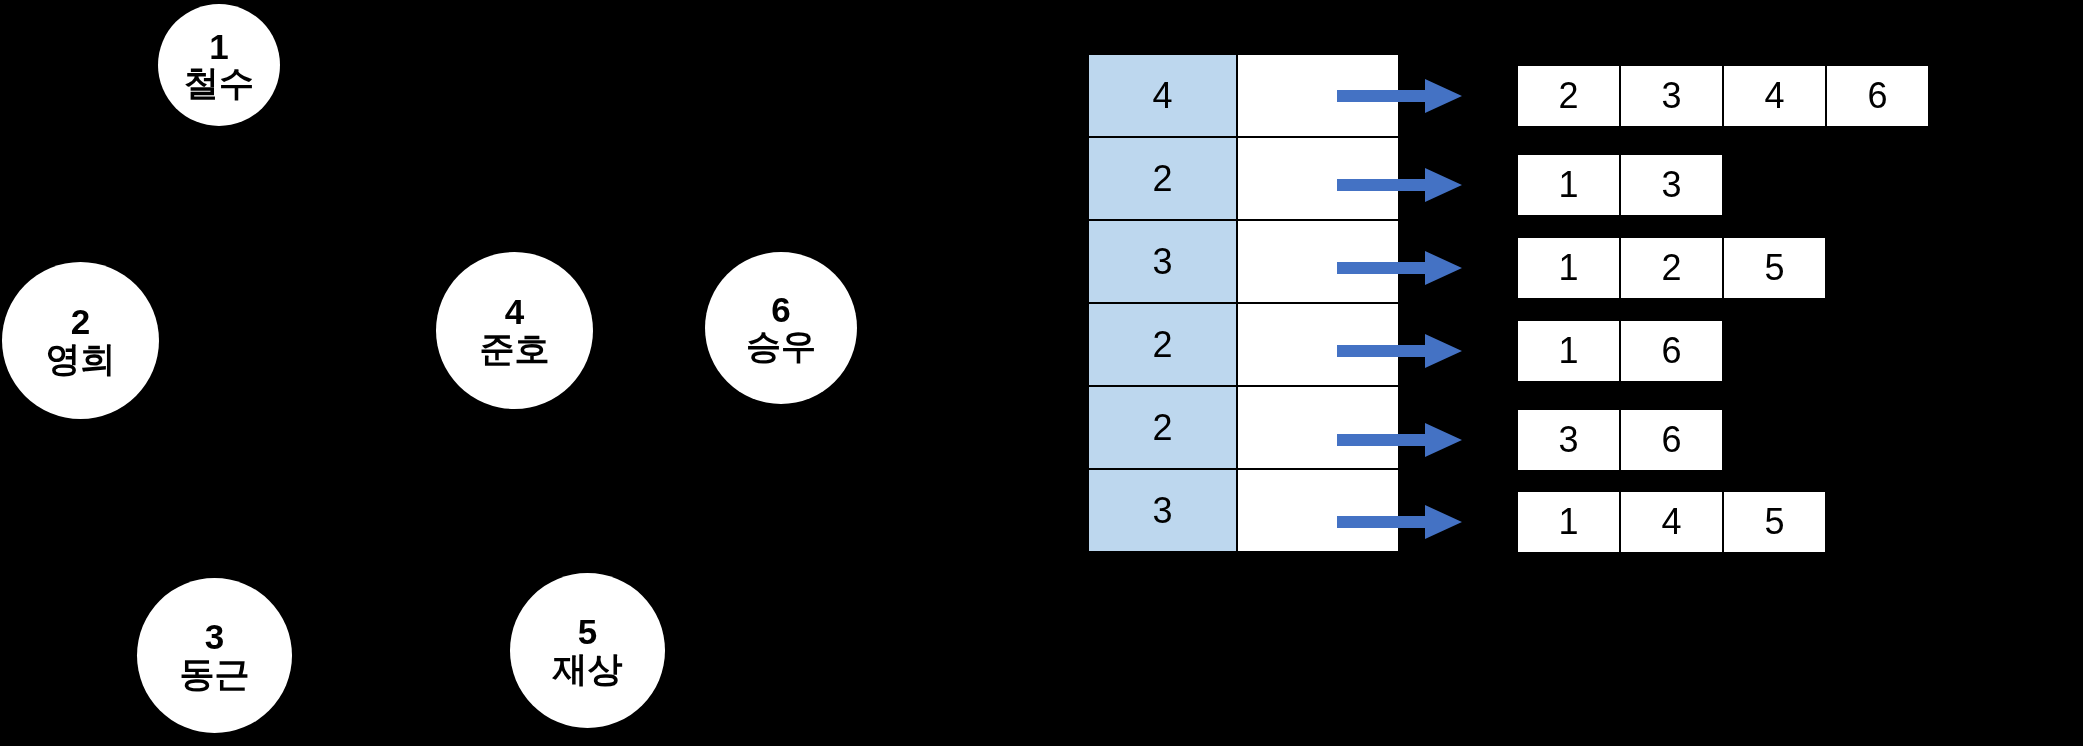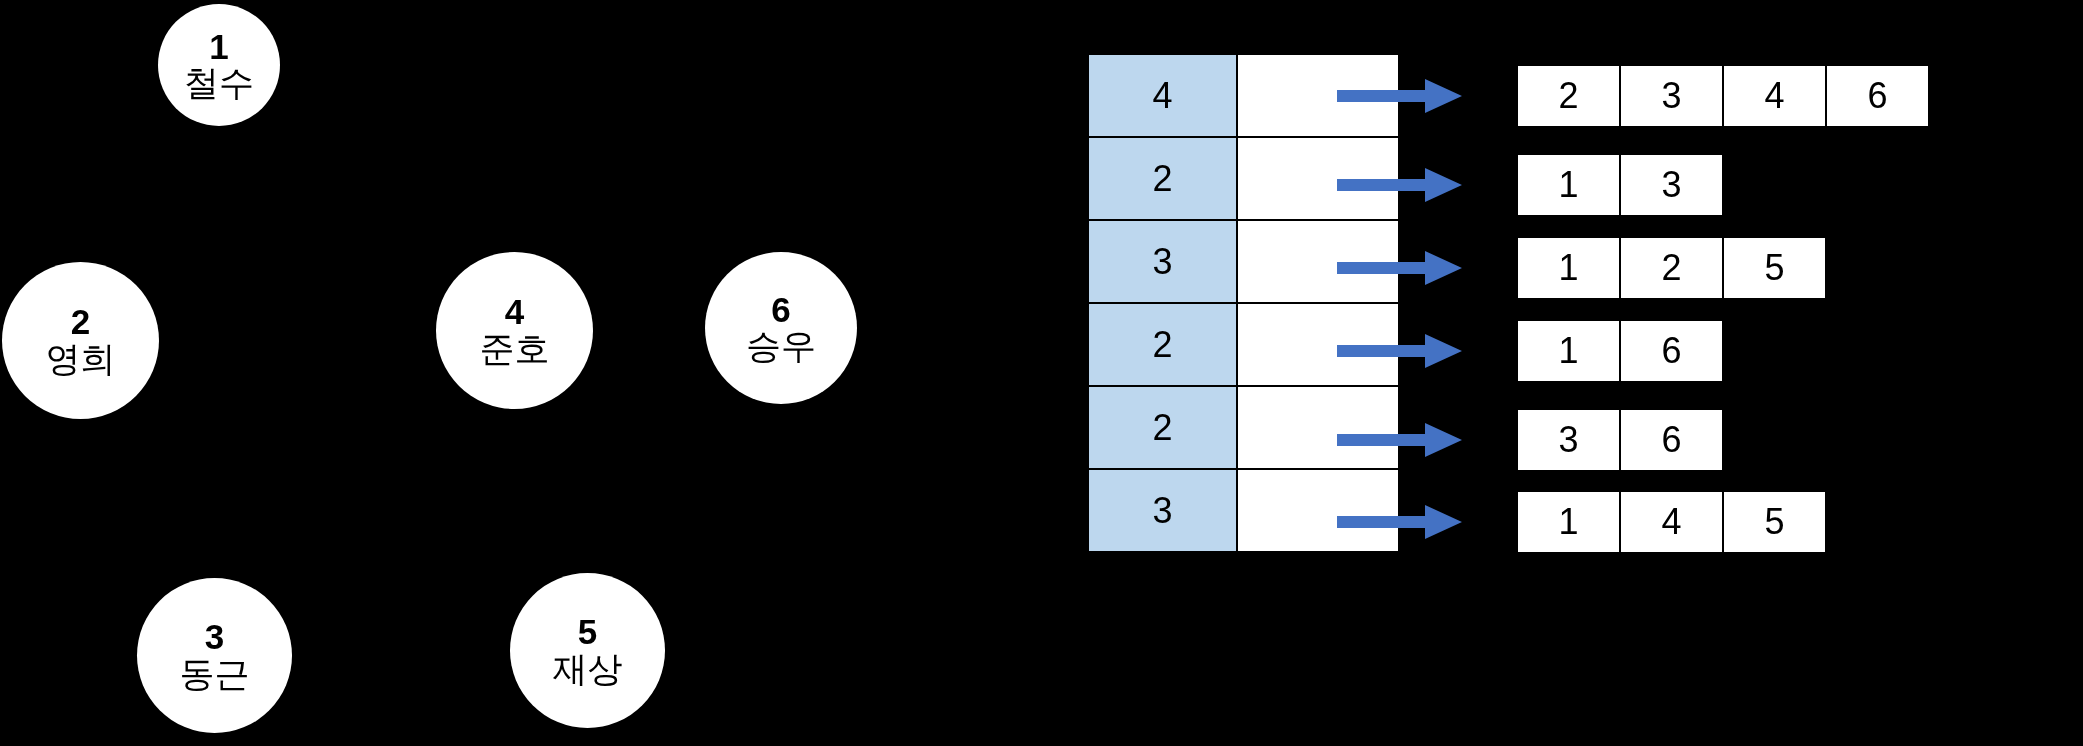--- a/index.html
+++ b/index.html
@@ -32,21 +32,21 @@
     line-height: 1.04;
     box-sizing: border-box;
   }
   .node-id {
     font-size: 35px;
     font-weight: bold;
     letter-spacing: 0px;
   }
   .node-name {
     font-size: 35px;
-    font-weight: normal;
+    font-weight: bold;
     letter-spacing: 0px;
   }
 
   
   .adj-table {
     position: absolute;
     left: 1087px;
     top: 53px;
     width: 313px;
     border-collapse: collapse;

